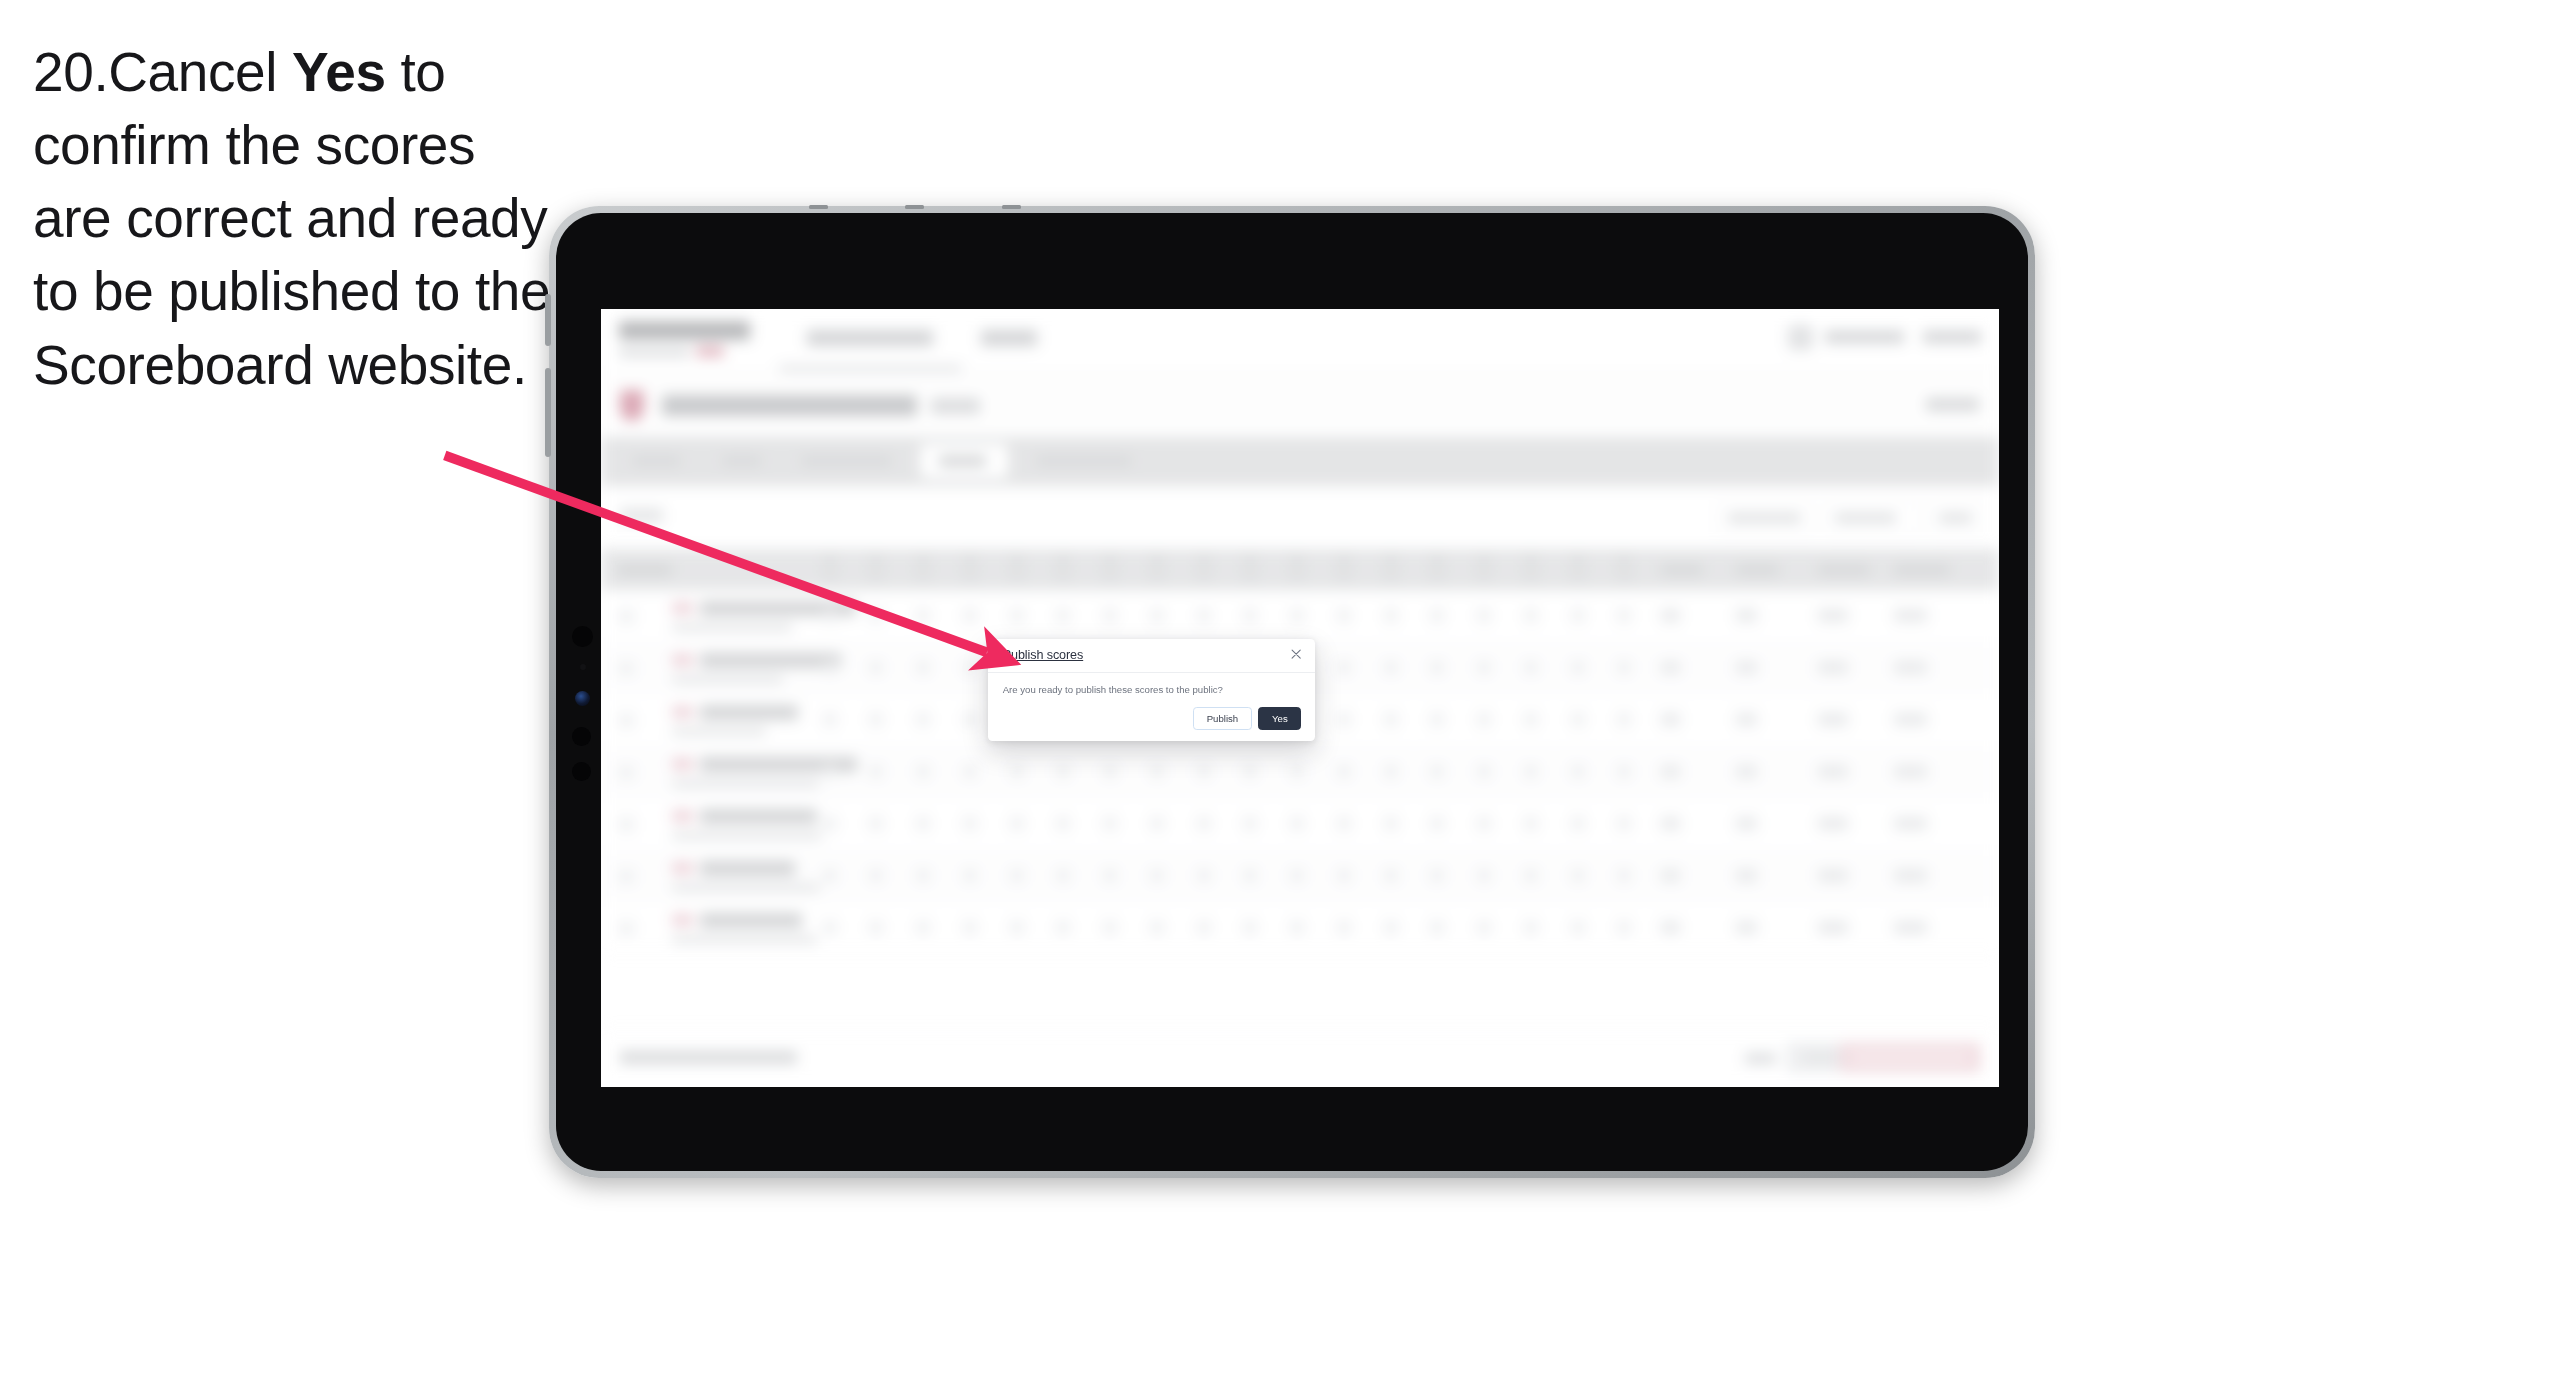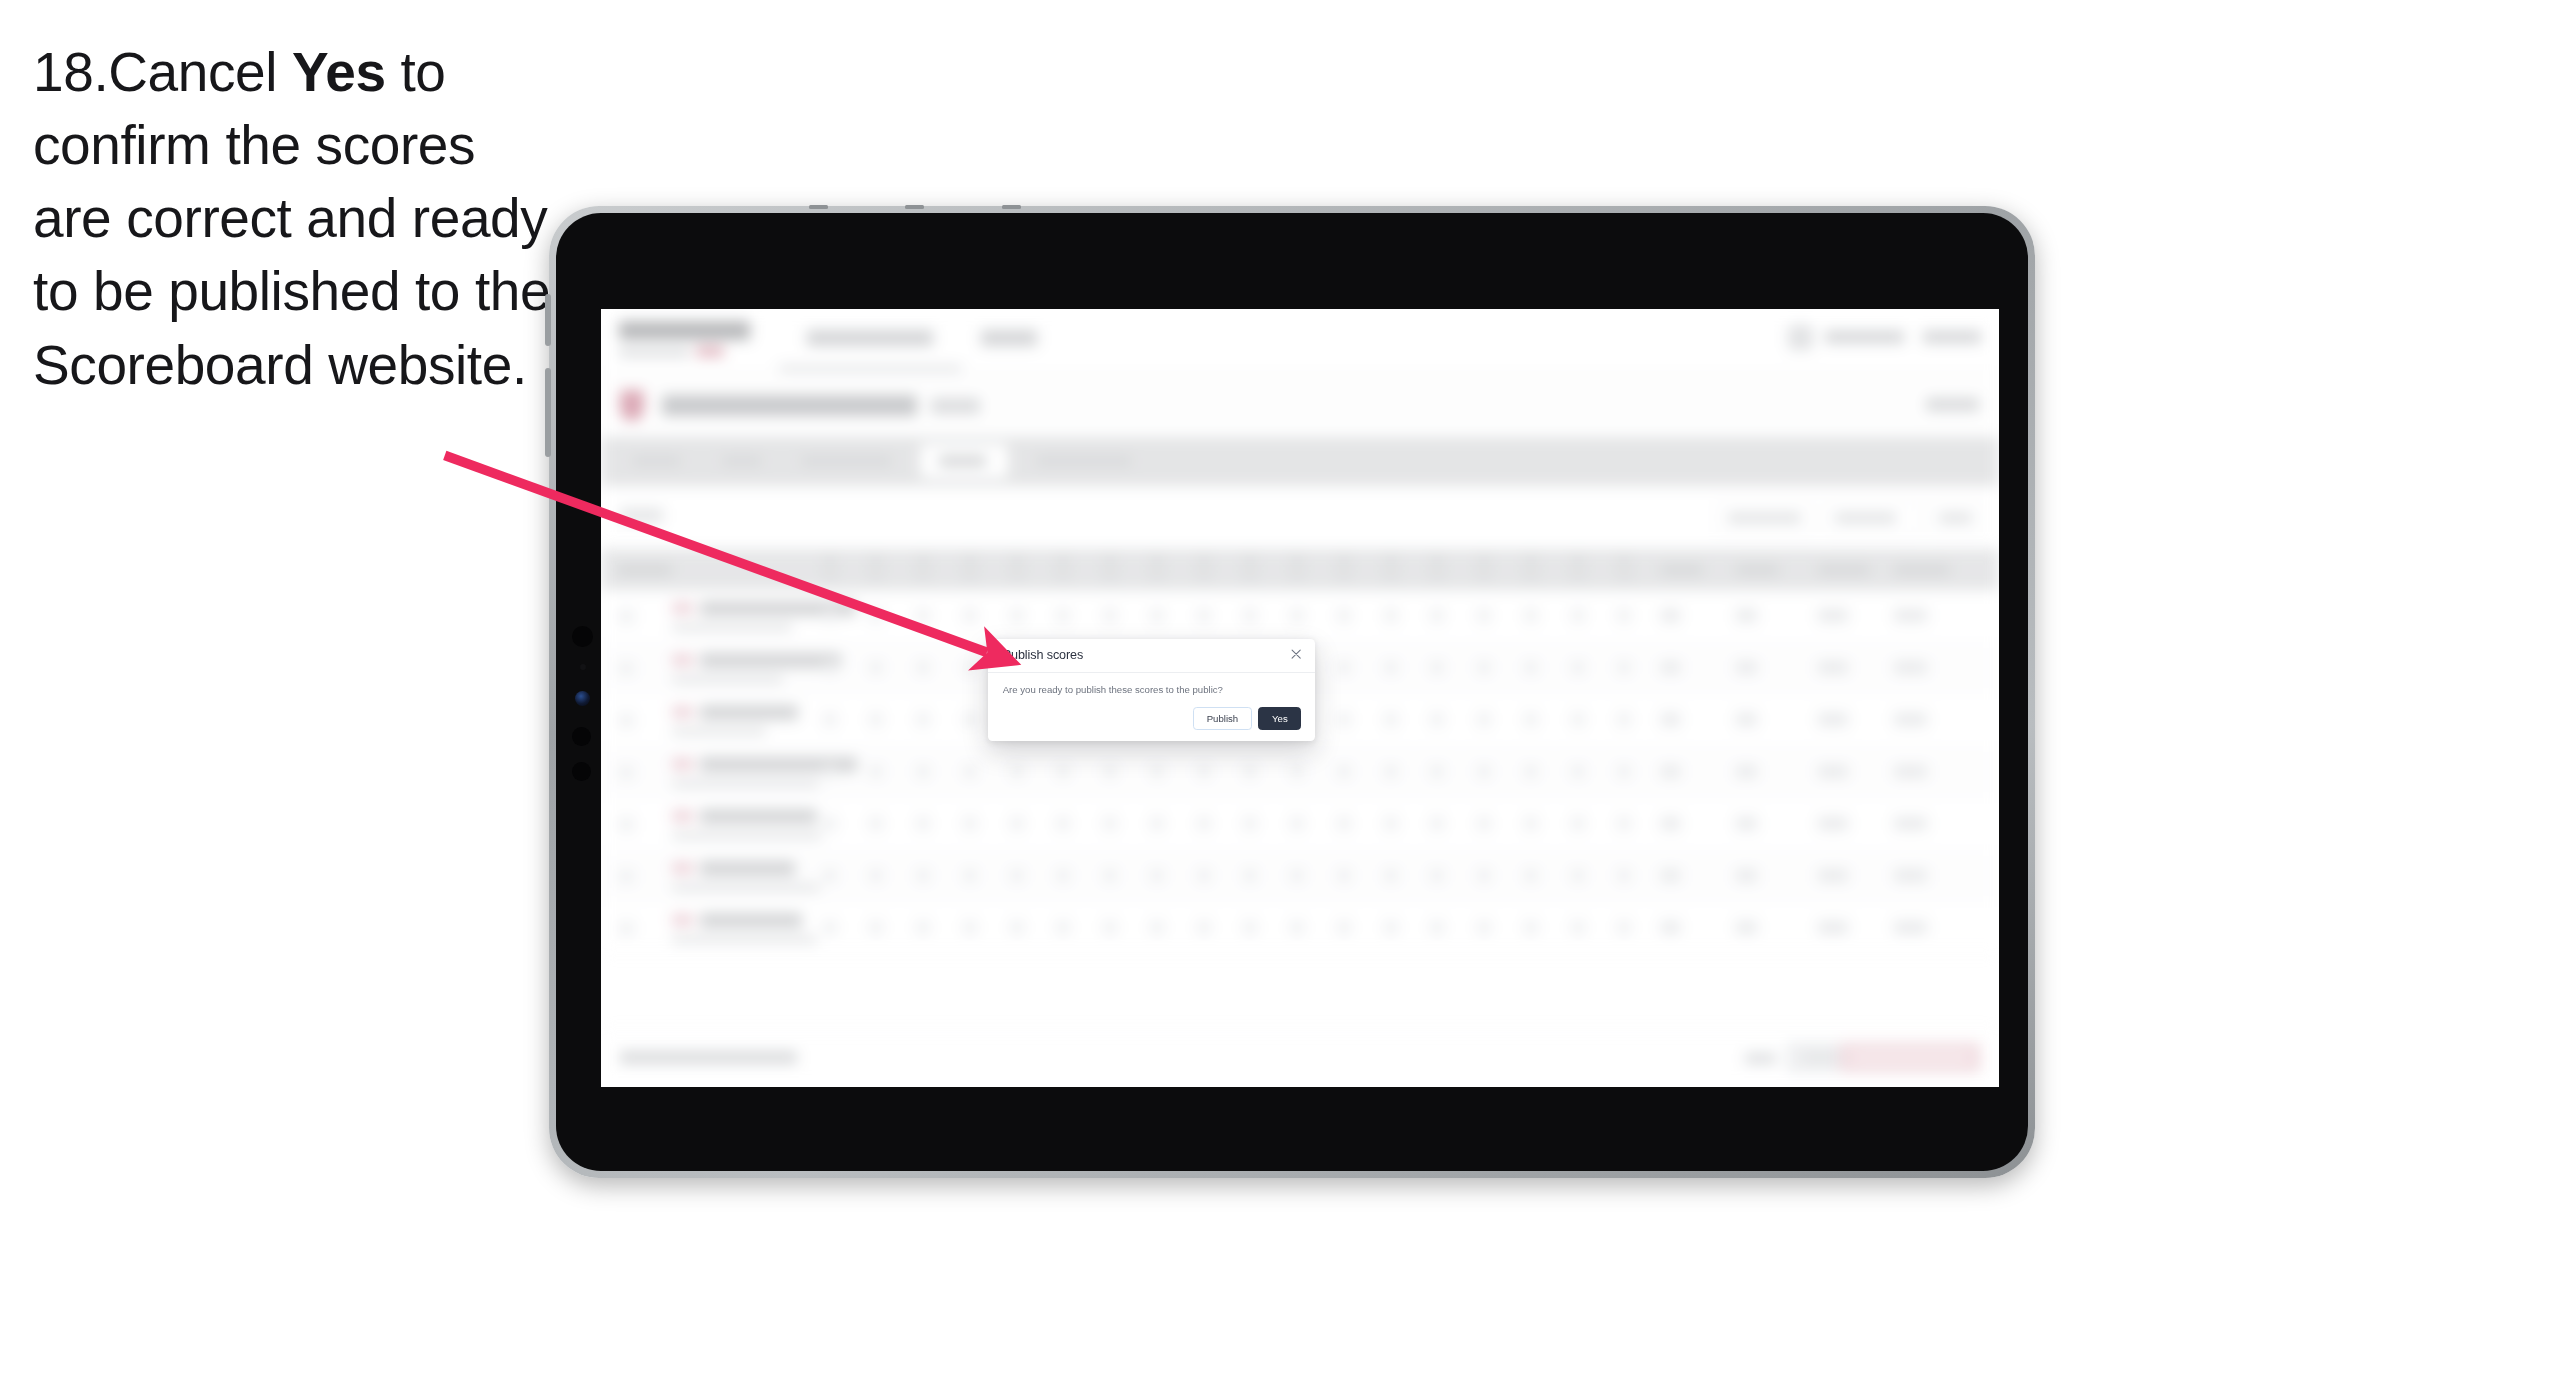--- a/index.html
+++ b/index.html
@@ -430,20 +430,21 @@
     border-bottom: 0.7px solid #eceef1;
   }
   .modal-title {
     position: absolute;
     left: 15px;
     top: 9.6px;
     font-size: 12.6px;
     color: #2c3240;
     font-weight: 400;
     letter-spacing: -0.1px;
+    text-decoration: underline;
   }
   .modal-close {
     position: absolute;
     right: 10.4px;
     top: 7.4px;
     width: 16.3px;
     height: 16.3px;
     cursor: pointer;
     color: #6b7280;
   }
@@ -490,21 +491,21 @@
     left: 438px;
     top: 445px;
     width: 609px;
     height: 237px;
     pointer-events: none;
   }
 </style>
 </head>
 <body>
 
-<div id="instruction"><span>18.</span><span>Cancel </span><span class="bold">Yes</span><span> to confirm the scores are correct and ready to be published to the Scoreboard website.</span></div>
+<div id="instruction"><span>20.</span><span>Cancel </span><span class="bold">Yes</span><span> to confirm the scores are correct and ready to be published to the Scoreboard website.</span></div>
 
 <div id="tablet">
   <div class="tablet-outer">
     <div class="hw-mark hw-m1"></div>
     <div class="hw-mark hw-m2"></div>
     <div class="hw-mark hw-m3"></div>
     <div class="hw-side-btn hw-s1"></div>
     <div class="hw-side-btn hw-s2"></div>
 
     <div class="tablet-bezel">

